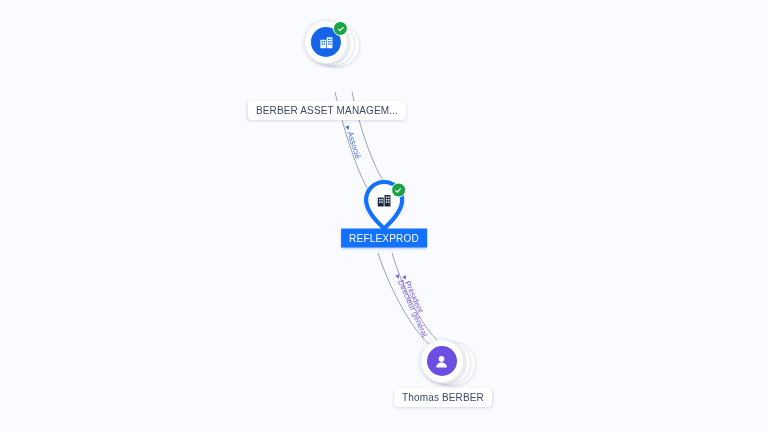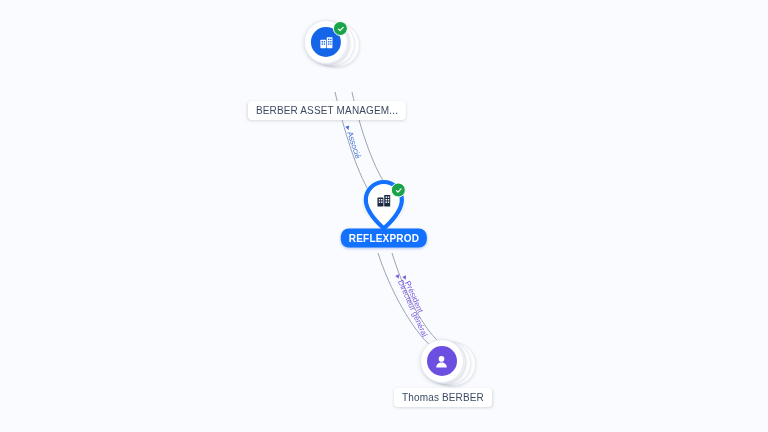--- a/index.html
+++ b/index.html
@@ -121,24 +121,24 @@
     font-size: 10px;
     letter-spacing: .15px;
     padding: 4px 8px;
     border-radius: 4px;
     box-shadow: 0 1px 3px rgba(30,40,80,0.16);
     white-space: nowrap;
   }
   .node-label.badge-blue {
     background: #1271ff;
     color: #ffffff;
-    font-weight: bold;
+    font-weight: normal;
     font-size: 10px;
     letter-spacing: .2px;
-    border-radius: 8px;
+    border-radius: 0;
     box-shadow: 0 1px 3px rgba(18,80,200,0.35);
   }
 
   
   .edge-label {
     position: absolute;
     font-size: 8px;
     white-space: nowrap;
     transform-origin: left center;
     pointer-events: none;

